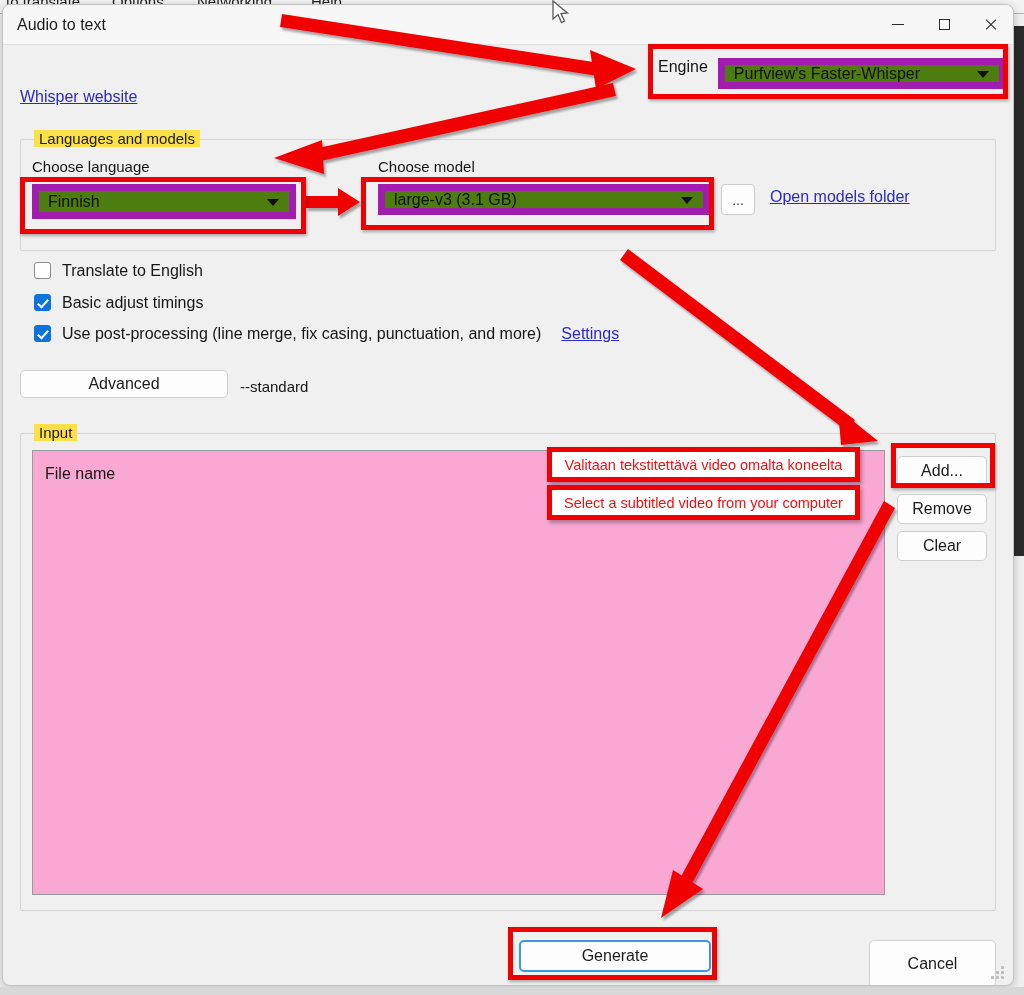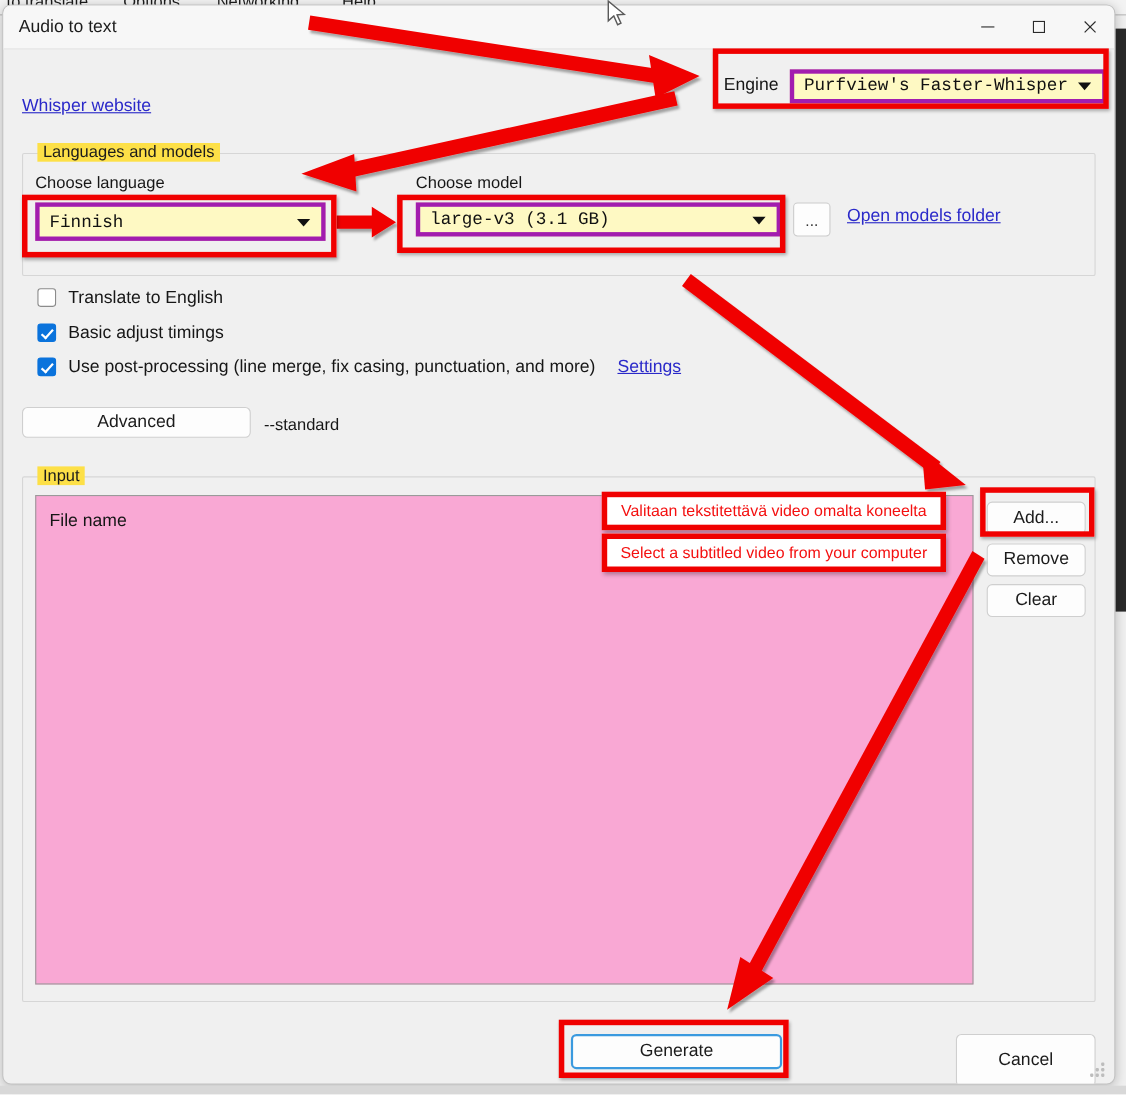--- a/index.html
+++ b/index.html
@@ -75,35 +75,34 @@
   }
   .link {
     color: #2a29c9; text-decoration: underline; cursor: pointer;
     font-size: 16px;
   }
   .whisper-link { position: absolute; left: 17px; top: 43px; }
 
   .engine-row {
     position: absolute; left: 655px; top: 13px;
     width: 348px; height: 40px;
-    display: flex; align-items: center;
+    display: flex; 
   }
   .engine-label { font-size: 16px; color: #161616; margin-right: 10px; }
 
   
   .combo {
     position: relative;
-    background: #fef9c3;
-    border: 4px solid #a21caf;
+    background: #4d7c0f;
+    border: 7px solid #a21caf;
     height: 30px;
     display: flex; align-items: center;
     padding-left: 9px;
     font-size: 16px; color: #111;
     cursor: default;
-    font-family: Liberation Mono, monospace;
   }
   .combo .caret {
     position: absolute; right: 10px; top: 50%;
     width: 0; height: 0; margin-top: -3px;
     border-left: 6px solid transparent;
     border-right: 6px solid transparent;
     border-top: 7px solid #111;
   }
 
   

